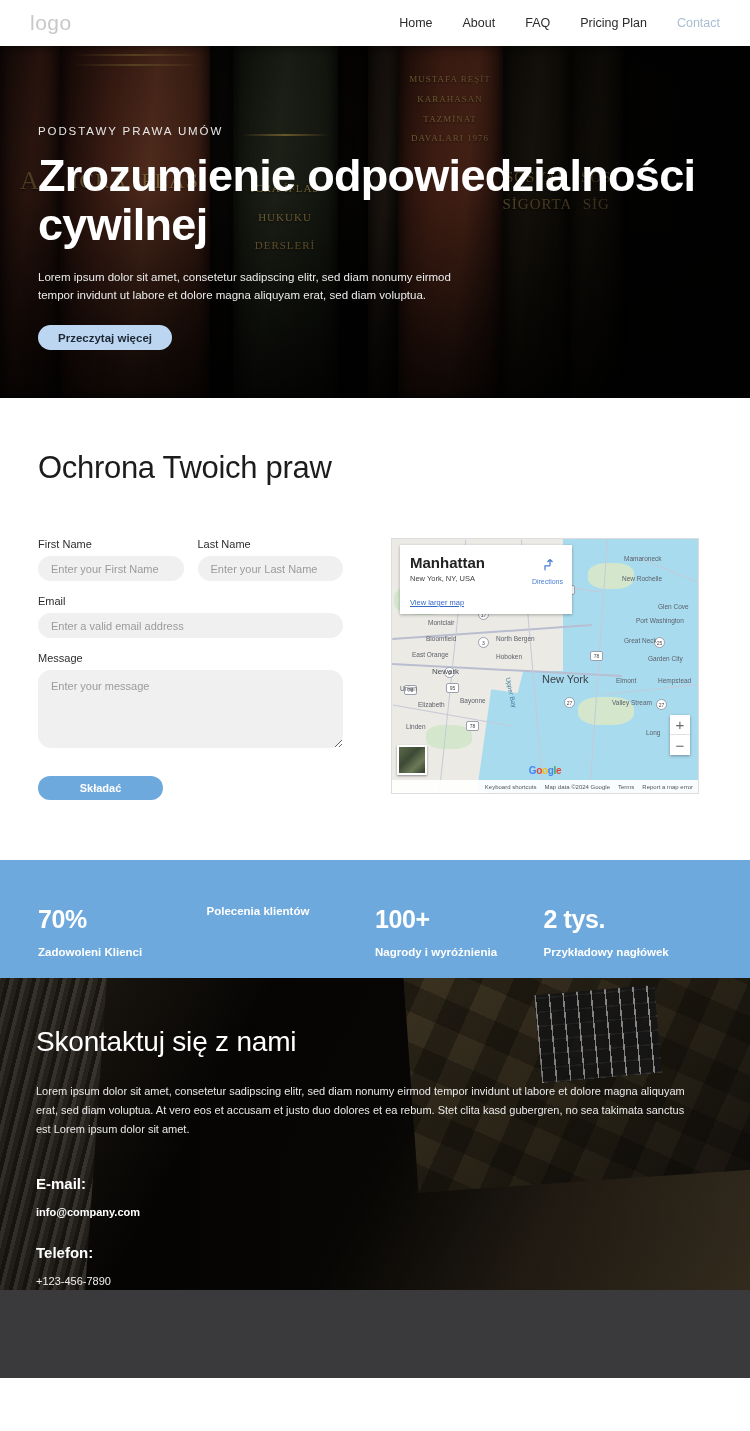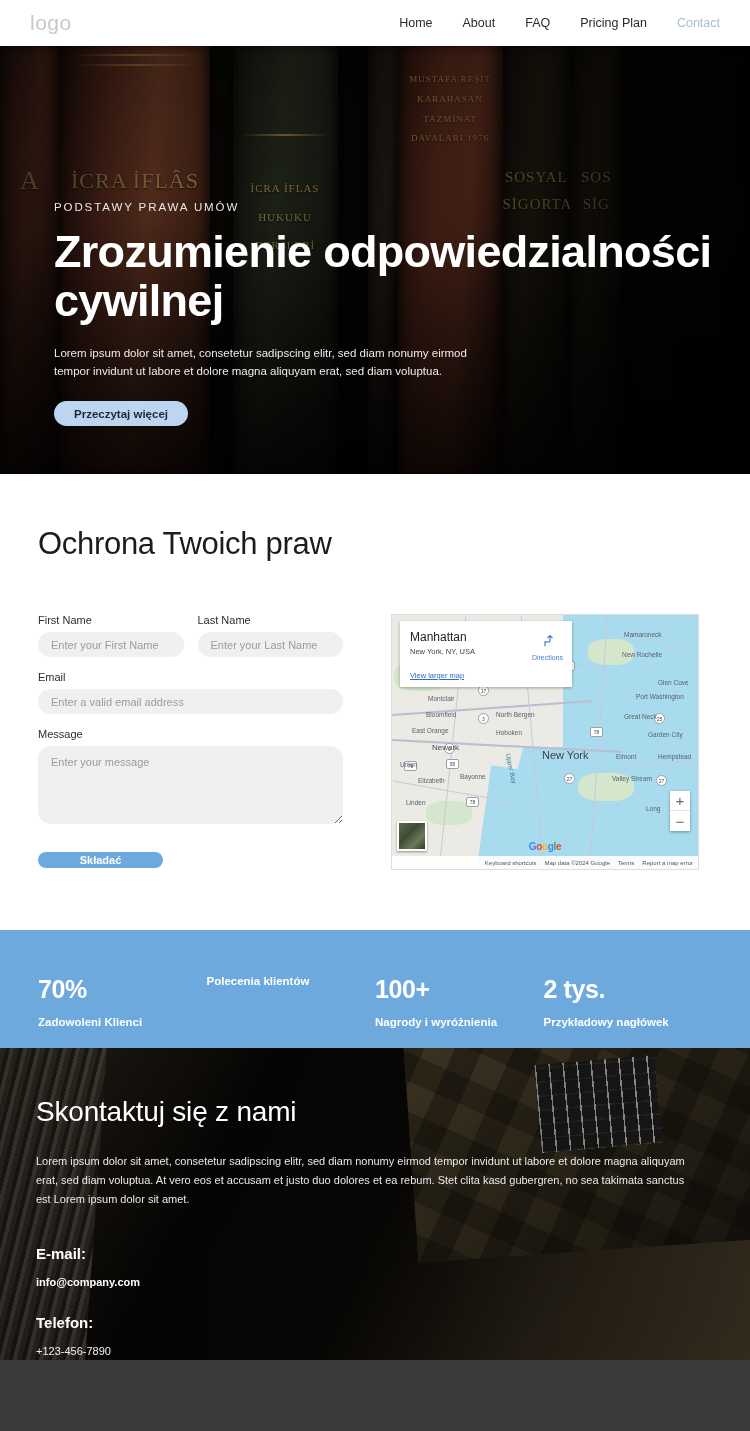--- a/index.html
+++ b/index.html
@@ -19,23 +19,22 @@
     padding:0 30px;
     position:relative; z-index:20;
   }
   .logo { font-size:21px; color:#c8c8c8; font-weight:400; letter-spacing:.5px; }
   .nav { display:flex; align-items:center; gap:30px; }
   .nav-link { font-size:12.5px; color:#2b2b2b; text-decoration:none; white-space:nowrap; }
   .nav-link.muted { color:#a9bdd3; }
 
   
   .hero {
-    height:428px; position:relative; overflow:hidden;
+    height:352px; position:relative; overflow:hidden;
     background:#0a0706;
-    padding-left:16px;
   }
   .hero-bg { position:absolute; inset:0; }
   .shelf { position:absolute; inset:0; display:flex; }
   .book {
     position:relative; height:100%;
     box-shadow: inset -6px 0 14px -4px rgba(0,0,0,.85), inset 6px 0 12px -4px rgba(0,0,0,.6);
   }
   .book .spine-txt {
     position:absolute; left:0; right:0; text-align:center;
     color:#d8b25e; font-family:"Liberation Serif", serif;
@@ -95,21 +94,21 @@
   .inp {
     width:100%; height:25px; border:none; border-radius:13px;
     background:#f0f0f0; padding:0 13px; font-size:11px; color:#555;
     font-family:"Liberation Sans", sans-serif; outline:none;
   }
   .inp::placeholder { color:#9b9b9b; }
   textarea.inp {
     height:78px; border-radius:13px; padding:9px 13px; resize:vertical; line-height:1.4;
   }
   .btn-submit {
-    margin-top:10px; width:125px; height:16px; border:none; border-radius:13px;
+    margin-top:10px; width:125px; height:24px; border:none; border-radius:13px;
     background:#6ea9dd; color:#fff; font-weight:700; font-size:11px; cursor:pointer;
     font-family:"Liberation Sans", sans-serif;
   }
 
   
   .map-col { flex:1; }
   .map {
     position:relative; width:308px; height:256px; overflow:hidden;
     background:#e8e6e1; border:1px solid #ddd;
   }
@@ -131,21 +130,21 @@
   .map-lbl.mid { font-size:8px; color:#4a4f57; }
   .shield {
     position:absolute; width:13px; height:10px; background:#fff; border:1px solid #9aa0ae;
     border-radius:2px; font-size:5px; color:#444; text-align:center; line-height:9px;
   }
   .shield.round { border-radius:50%; width:11px; height:11px; line-height:10px; }
   .map-card {
     position:absolute; left:8px; top:6px; width:172px; background:#fff;
     box-shadow:0 1px 3px rgba(0,0,0,.3); padding:9px 10px 7px; z-index:6;
   }
-  .mc-title { font-size:12px; font-weight:400; color:#222; margin-bottom:3px; }
+  .mc-title { font-size:15px; font-weight:700; color:#222; margin-bottom:3px; }
   .mc-sub { font-size:7.5px; color:#444; }
   .mc-link { font-size:7.5px; color:#3569c9; margin-top:15px; display:block; text-decoration:underline; }
   .mc-dir { position:absolute; right:9px; top:12px; text-align:center; }
   .mc-dir-label { font-size:7px; color:#4a7fd4; margin-top:2px; }
   .zoom-ctl {
     position:absolute; right:8px; bottom:38px; width:20px; background:#fff;
     box-shadow:0 1px 3px rgba(0,0,0,.35); z-index:6;
   }
   .zoom-btn { height:20px; display:flex; align-items:center; justify-content:center;
     font-size:15px; color:#666; cursor:pointer; }

